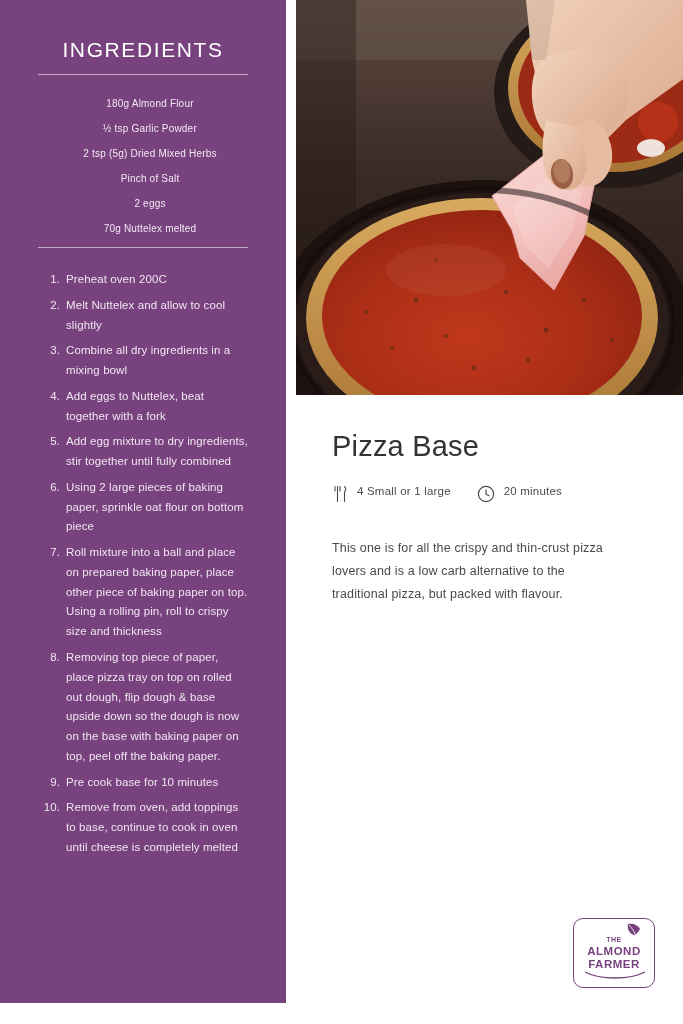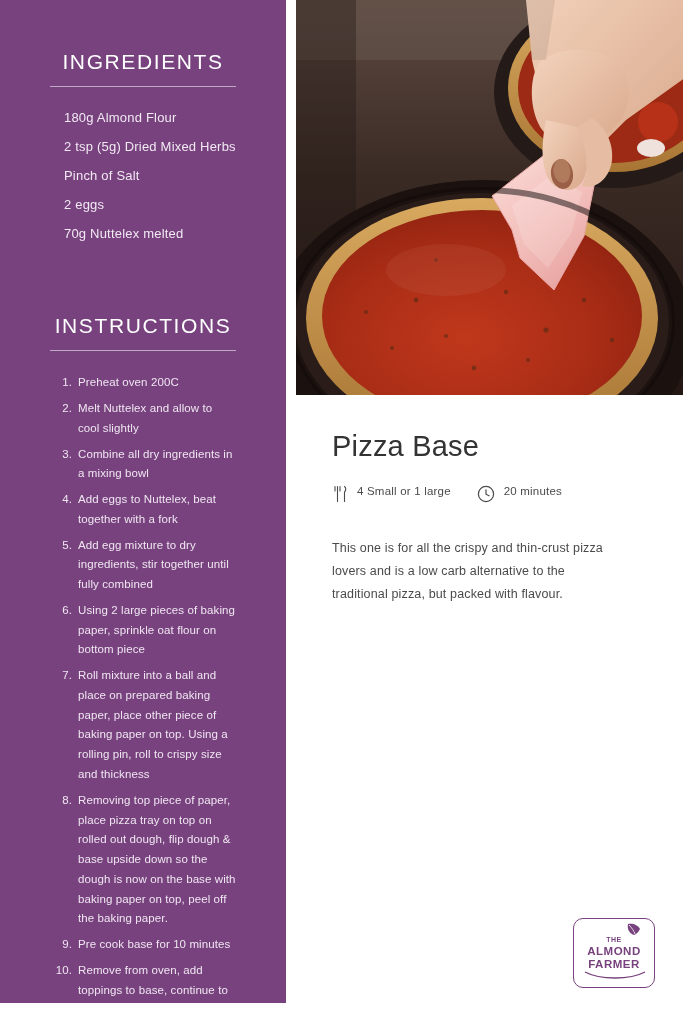--- a/index.html
+++ b/index.html
@@ -18,21 +18,21 @@
   }
 
   
   .sidebar {
     position: absolute;
     left: 0; top: 0;
     width: 286px;
     height: 1003px;
     background: #77427e;
     color: #ffffff;
-    padding: 12px;
+    padding: 0;
   }
   .sidebar-inner { padding: 0 38px; }
 
   .section-title {
     font-size: 21px;
     letter-spacing: 1.6px;
     font-weight: 400;
     color: #ffffff;
     text-align: center;
     padding-top: 38px;
@@ -42,25 +42,26 @@
     height: 1px;
     background: rgba(255,255,255,0.55);
     margin: 0 0 22px 0;
   }
 
   ul.ingredients {
     list-style: none;
     margin: 0; padding: 0;
   }
   ul.ingredients li {
-    font-size: 13px;
+    font-size: 10px;
     line-height: 1.35;
     color: #f2e9f3;
     margin: 0 0 11.5px 14px;
     letter-spacing: 0.2px;
+    text-align: center;
   }
 
   .instructions-title { padding-top: 60px; }
 
   ol.instructions {
     list-style: none;
     margin: 0; padding: 0;
     counter-reset: step;
   }
   ol.instructions li {
@@ -198,27 +199,27 @@
 <div class="page">
 
   <div class="sidebar">
     <div class="sidebar-inner">
 
       <div class="section-title">INGREDIENTS</div>
       <div class="title-rule"></div>
 
       <ul class="ingredients">
         <li>180g Almond Flour</li>
+        <li>½ tsp Garlic Powder</li>
         <li>2 tsp (5g) Dried Mixed Herbs</li>
         <li>Pinch of Salt</li>
         <li>2 eggs</li>
         <li>70g Nuttelex melted</li>
       </ul>
 
-      <div class="section-title instructions-title">INSTRUCTIONS</div>
       <div class="title-rule"></div>
 
       <ol class="instructions">
         <li>Preheat oven 200C</li>
         <li>Melt Nuttelex and allow to cool slightly</li>
         <li>Combine all dry ingredients in a mixing bowl</li>
         <li>Add eggs to Nuttelex, beat together with a fork</li>
         <li>Add egg mixture to dry ingredients, stir together until fully combined</li>
         <li>Using 2 large pieces of baking paper, sprinkle oat flour on bottom piece</li>
         <li>Roll mixture into a ball and place on prepared baking paper, place other piece of baking paper on top. Using a rolling pin, roll to crispy size and thickness</li>

